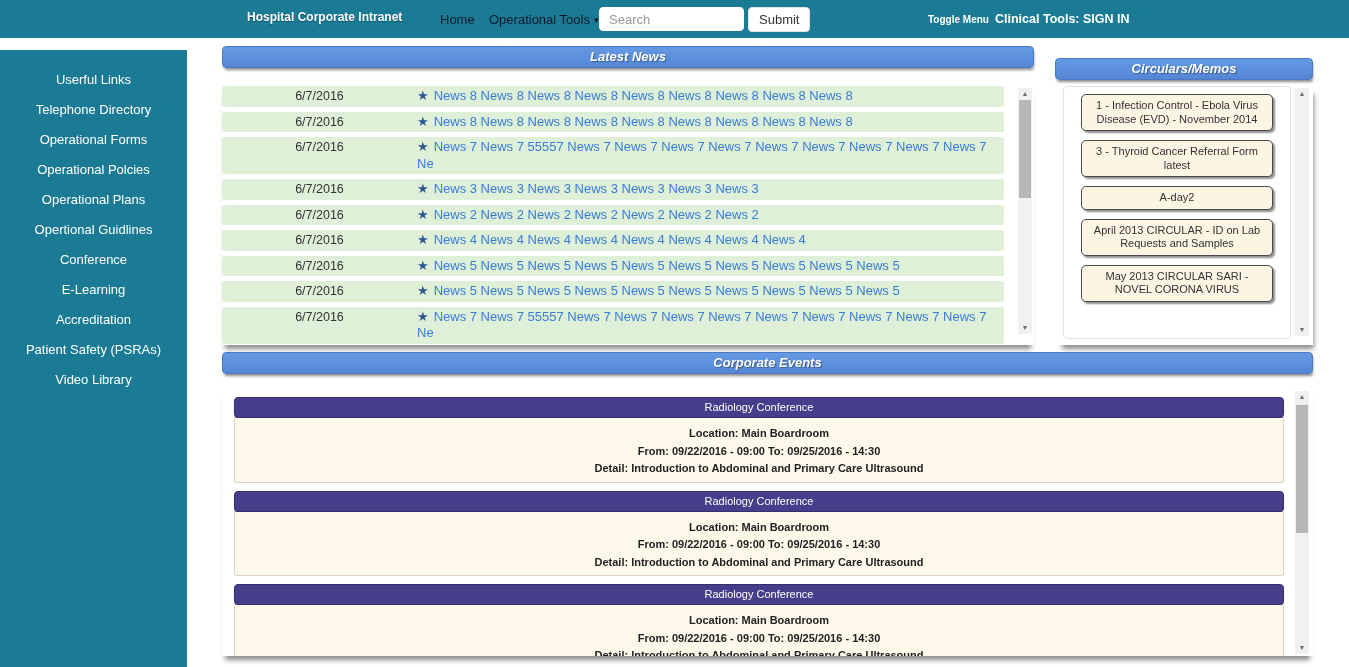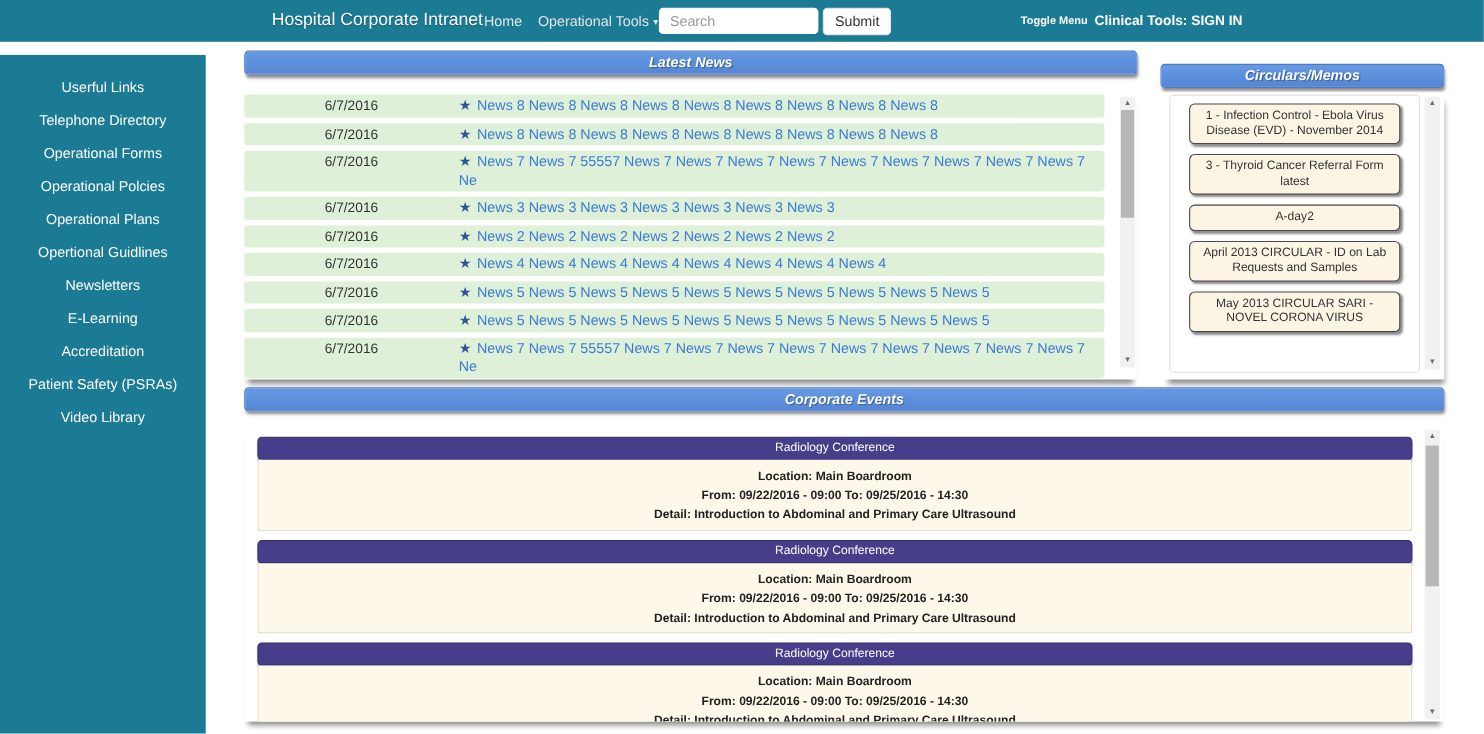--- a/index.html
+++ b/index.html
@@ -4,22 +4,22 @@
 <style>
   * { box-sizing: border-box; }
   html,body { margin:0; padding:0; }
   body {
     width:1349px; height:667px; position:relative; overflow:hidden;
     background:#ffffff; font-family:"Liberation Sans", sans-serif;
   }
 
   
   .navbar { position:absolute; left:0; top:0; width:1349px; height:38px; background:#1b7b95; }
-  .brand { position:absolute; left:247px; top:10px; color:#fff; font-weight:normal; font-size:16px; text-shadow:0 1px 1px rgba(0,0,0,.35); }
-  .nav-link { position:absolute; top:12px; color:#e5e5e5; font-size:13px; cursor:pointer; }
+  .brand { position:absolute; left:247px; top:10px; color:#fff; font-weight:bold; font-size:12px; text-shadow:0 1px 1px rgba(0,0,0,.35); }
+  .nav-link { position:absolute; top:12px; color:#0f172a; font-size:13px; cursor:pointer; }
   #nav-home { left:440px; }
   #nav-optools { left:489px; }
   .caret { display:inline-block; margin-left:4px; font-size:9px; position:relative; top:-1px; }
   .search-input { position:absolute; left:599px; top:7px; width:145px; height:24px; border:1px solid #fff; border-radius:4px; padding:0 9px; font-size:13px; color:#333; outline:none; font-family:inherit; }
   .search-input::placeholder { color:#9a9a9a; }
   .submit-btn { position:absolute; left:748px; top:7px; height:25px; padding:0 10px; background:#fff; border:1px solid #e4e4e4; border-radius:4px; font-size:13px; color:#333; font-family:inherit; cursor:pointer; }
   .toggle-menu { position:absolute; left:928px; top:14px; color:#fff; font-size:10px; font-weight:bold; cursor:pointer; }
   .clinical { position:absolute; left:995px; top:12px; color:#fff; font-size:12.5px; font-weight:600; cursor:pointer; }
 
   
@@ -84,21 +84,21 @@
   <div class="side-item">Telephone Directory</div>
 
   <div class="side-item">Operational Forms</div>
 
   <div class="side-item">Operational Polcies</div>
 
   <div class="side-item">Operational Plans</div>
 
   <div class="side-item">Opertional Guidlines</div>
 
-  <div class="side-item">Newsletters</div>
+  <div class="side-item">Conference</div>
 
   <div class="side-item">E-Learning</div>
 
   <div class="side-item">Accreditation</div>
 
   <div class="side-item">Patient Safety (PSRAs)</div>
 
   <div class="side-item">Video Library</div>
 </div>
 

